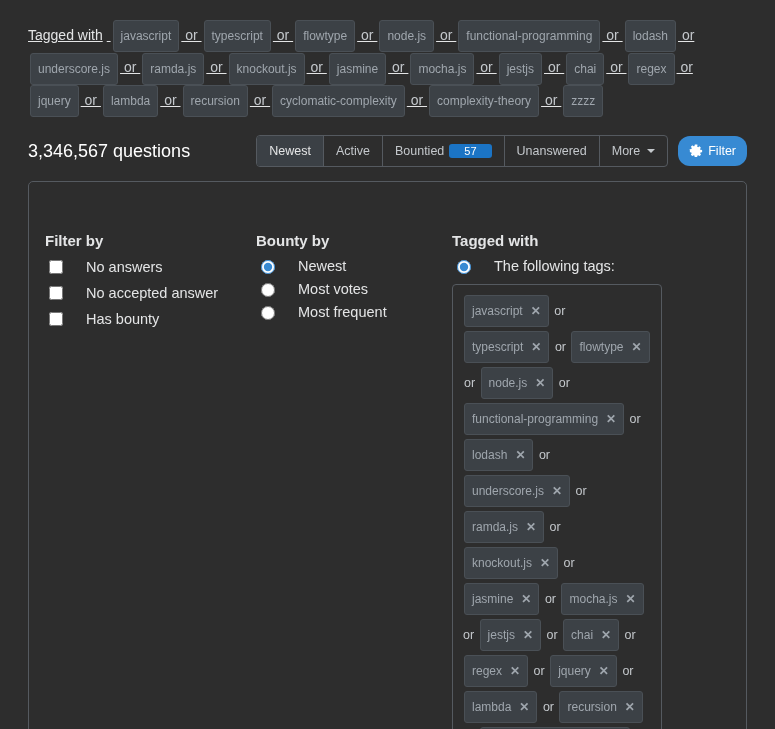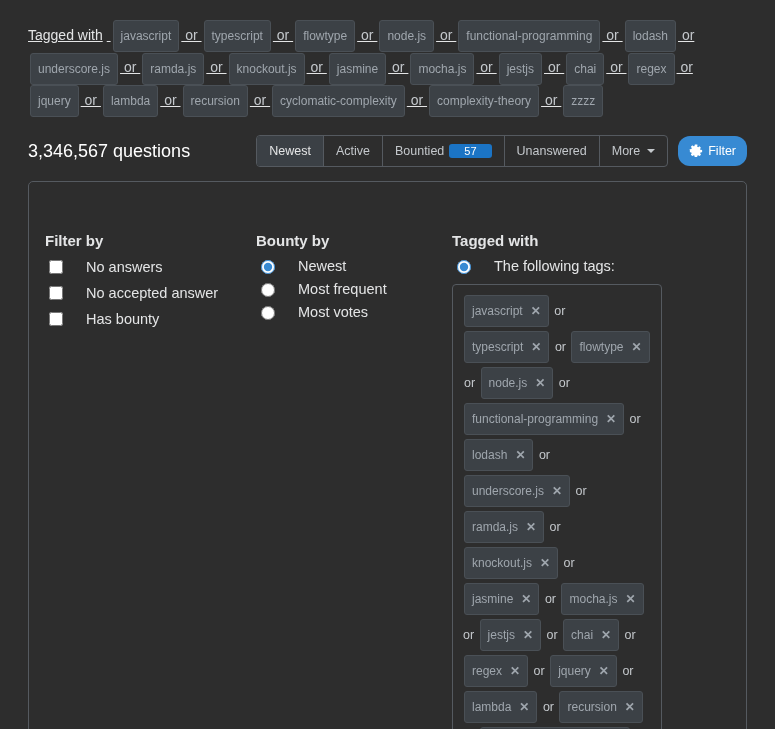--- a/index.html
+++ b/index.html
@@ -193,25 +193,25 @@
     </div>
 
     <div style="min-width:160px;">
       <div class="col-title">Bounty by</div>
       <label class="option-row">
         <input type="radio" name="sort" checked="" style="">
         <span>Newest</span>
       </label>
       <label class="option-row">
         <input type="radio" name="sort" style="">
+        <span>Most votes</span>
+      </label>
+      <label class="option-row">
+        <input type="radio" name="sort" style="">
         <span>Most frequent</span>
-      </label>
-      <label class="option-row">
-        <input type="radio" name="sort" style="">
-        <span>Most votes</span>
       </label>
     </div>
 
     <div>
       <div class="col-title">Tagged with</div>
       <label class="option-row">
         <input type="radio" name="tagmode" checked="" style="">
         <span>The following tags:</span>
       </label>
       <div class="tag-box">

